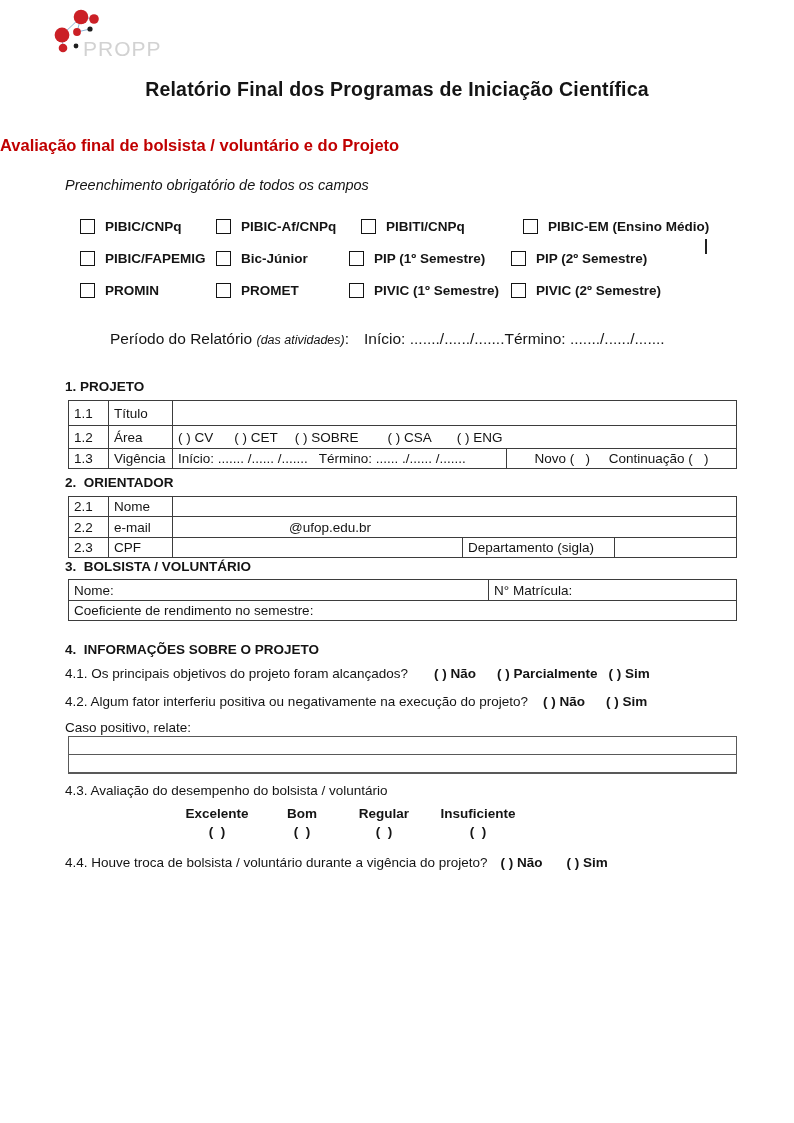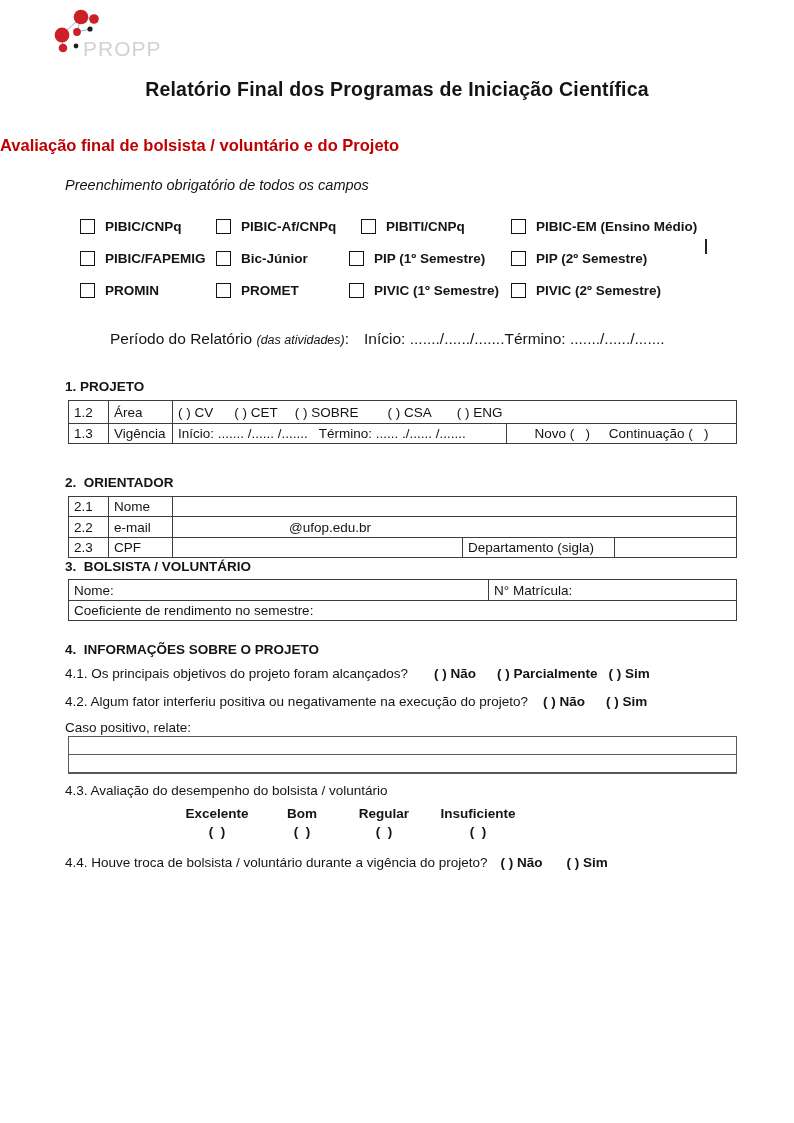--- a/index.html
+++ b/index.html
@@ -66,21 +66,21 @@
       <span class="chklabel">PIBIC/CNPq</span>
     </div>
   <div class="abs chk" style="left:216px;top:219px">
       <span class="chkbox"></span>
       <span class="chklabel">PIBIC-Af/CNPq</span>
     </div>
   <div class="abs chk" style="left:361px;top:219px">
       <span class="chkbox"></span>
       <span class="chklabel">PIBITI/CNPq</span>
     </div>
-  <div class="abs chk" style="left:511px;top:219px">
+  <div class="abs chk" style="left:523px;top:219px">
       <span class="chkbox"></span>
       <span class="chklabel">PIBIC-EM (Ensino Médio)</span>
     </div>
 
   <div class="abs chk" style="left:80px;top:251px">
       <span class="chkbox"></span>
       <span class="chklabel">PIBIC/FAPEMIG</span>
     </div>
   <div class="abs chk" style="left:216px;top:251px">
       <span class="chkbox"></span>
@@ -111,20 +111,25 @@
       <span class="chkbox"></span>
       <span class="chklabel">PIVIC (2º Semestre)</span>
     </div>
 
   <div class="abs cursorbar" style="left:705px;top:239px"></div>
 
   <div class="abs periodo" style="left:110px;top:330px"><span>Período do Relatório </span><span class="sub">(das atividades)</span><span>:</span><span style="margin-left:15px">Início: ......./....../.......</span><span style="">Término: ......./....../.......</span></div>
 
   <div class="abs shead" style="left:65px;top:379px">1. PROJETO</div>
   <div class="abs tbl" style="left:68px;top:400px;width:667px">
+    <div class="trow" style="height:24px">
+      <div class="tcell" style="width:40px">1.1</div>
+      <div class="tcell" style="width:64px">Título</div>
+      <div class="tcell flex1"></div>
+    </div>
     <div class="trow" style="height:22px">
       <div class="tcell" style="width:40px">1.2</div>
       <div class="tcell" style="width:64px">Área</div>
       <div class="tcell flex1"><span style="margin-right:21px">( ) CV</span><span style="margin-right:17px">( ) CET</span><span style="margin-right:29px">( ) SOBRE</span><span style="margin-right:25px">( ) CSA</span><span>( ) ENG</span></div>
     </div>
     <div class="trow" style="height:19px">
       <div class="tcell" style="width:40px">1.3</div>
       <div class="tcell" style="width:64px">Vigência</div>
       <div class="tcell" style="width:334px">Início: ....... /...... /.......   Término: ...... ./...... /.......</div>
       <div class="tcell flex1 center">Novo (   )     Continuação (   )</div>

